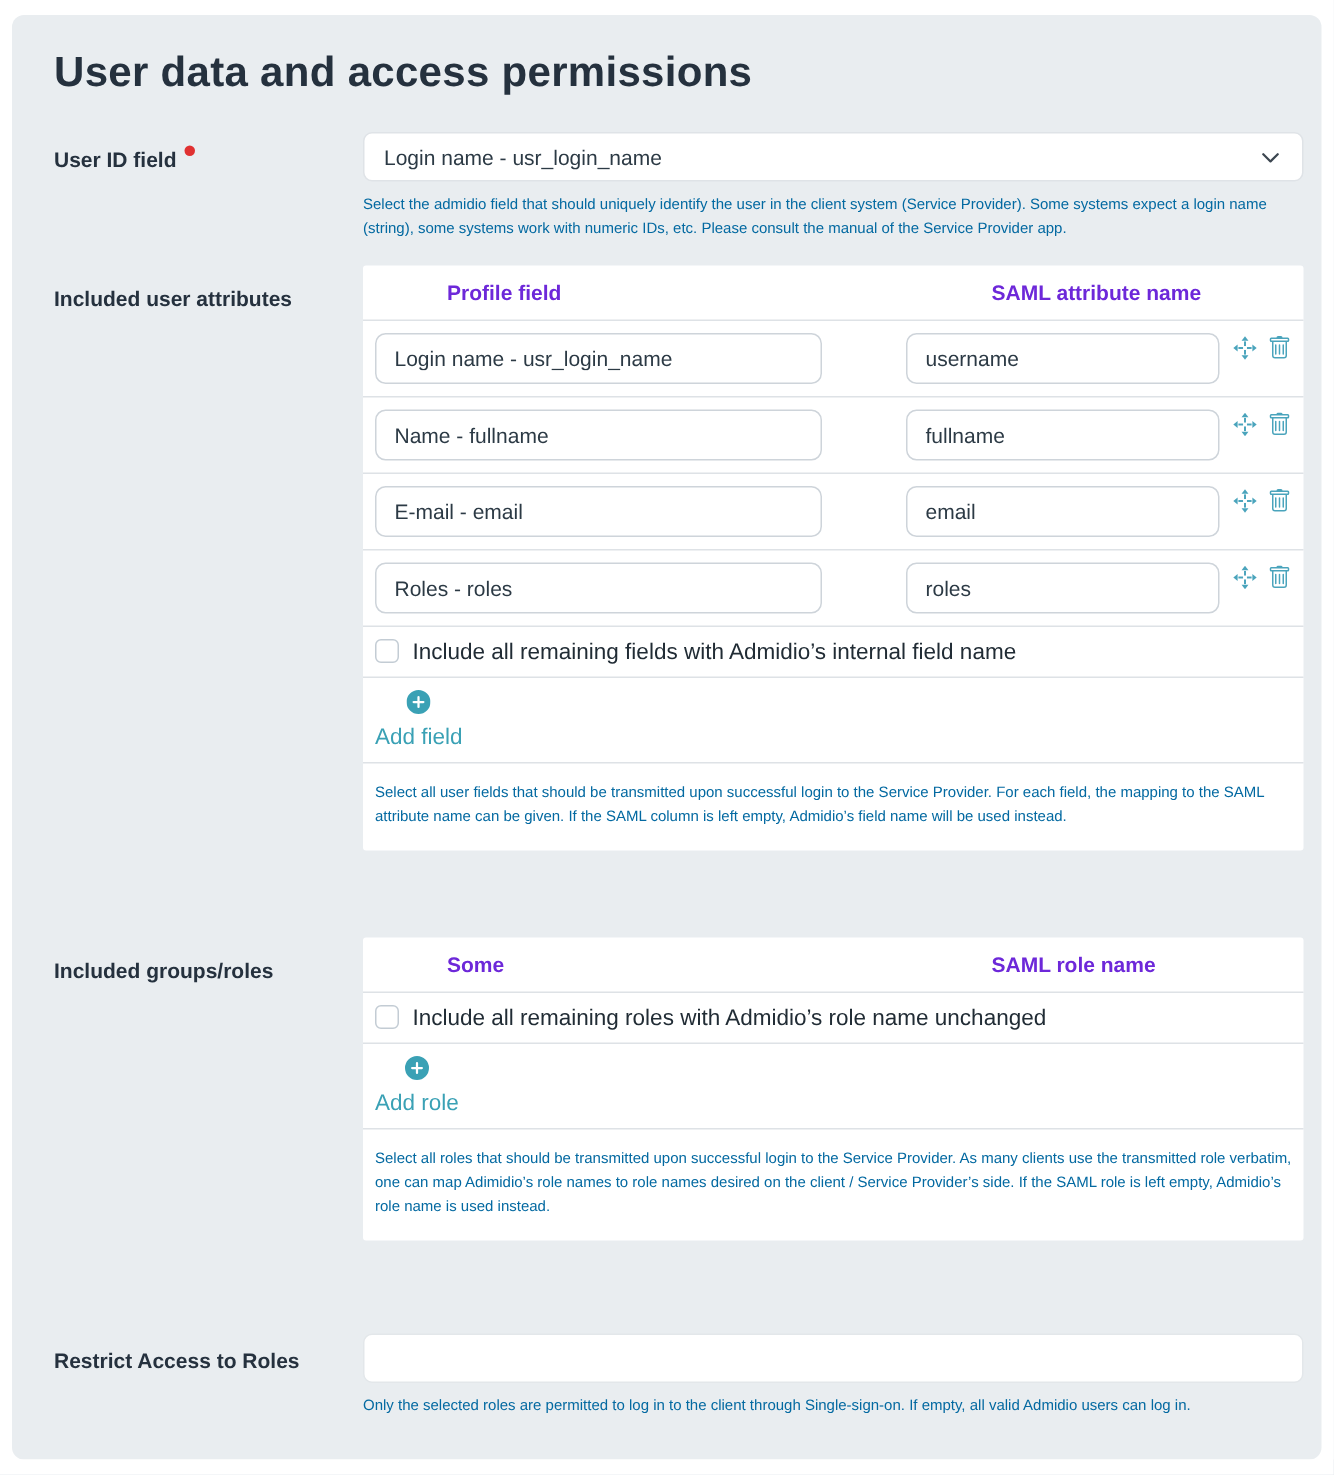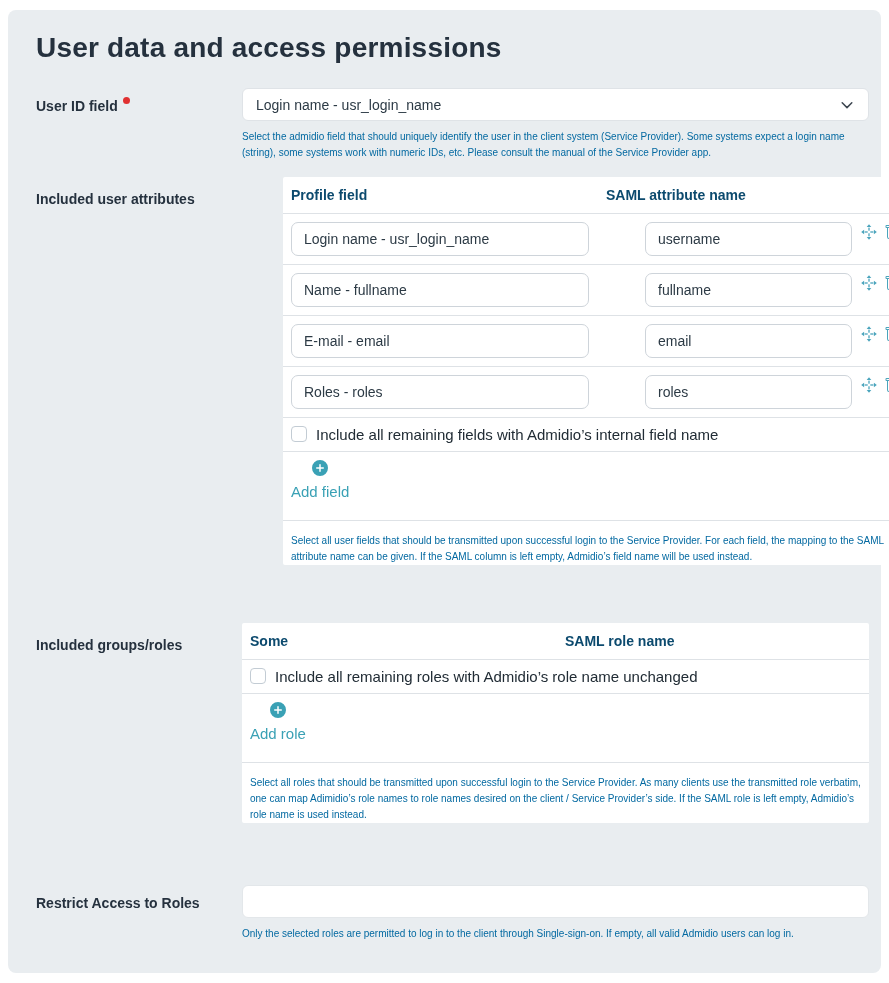--- a/index.html
+++ b/index.html
@@ -63,40 +63,41 @@
   .select .chev { width: 14px; height: 14px; color: #3c4650; flex: 0 0 auto; }
 
   .help-text {
     color: #0369a1;
     font-size: 10px;
     line-height: 1.6;
     margin-top: 8px;
   }
 
   .row-gap-sm { margin-bottom: 16px; }
-  .row-gap-lg { margin-bottom: 58px; gap: 41px; }
+  .row-gap-lg { margin-bottom: 58px; }
   .row-gap-xl { margin-bottom: 62px; }
 
   
   .table-block {
     background: #fff;
     border-radius: 2px;
   }
   .tb-row { border-top: 1px solid #dee2e6; }
   .tb-row:first-child { border-top: none; }
 
   .tb-header {
     display: flex;
     padding: 10px 8px;
   }
   .tb-header .col1 { width: 315px; flex: 0 0 315px; }
   .tb-header span {
-    color: #0c4a6e;
+    color: #6d28d9;
     font-size: 14px;
     font-weight: 700;
+    margin-left: 48px;
   }
 
   .tb-datarow {
     display: flex;
     align-items: center;
     padding: 8px 8px;
   }
   .field-input {
     height: 34px;
     border: 1px solid #ced4da;
@@ -152,22 +153,21 @@
     gap: 7px;
     color: #3aa1b5;
     font-size: 15px;
     text-decoration: none;
     cursor: pointer;
     flex-direction: column;
   }
   .add-link svg { width: 16px; height: 16px; color: #3aa1b5; }
 
   .tb-help {
-    padding: 12px 8px 0 8px;
-    margin-top: 12px;
+    padding: 12px 8px 14px 8px;
   }
   .tb-help .help-text { margin-top: 0; }
 
   .text-input {
     width: 100%;
     height: 33px;
     background: #fff;
     border: 1px solid #e3e7ea;
     border-radius: 6px;
     padding: 0 12px;

